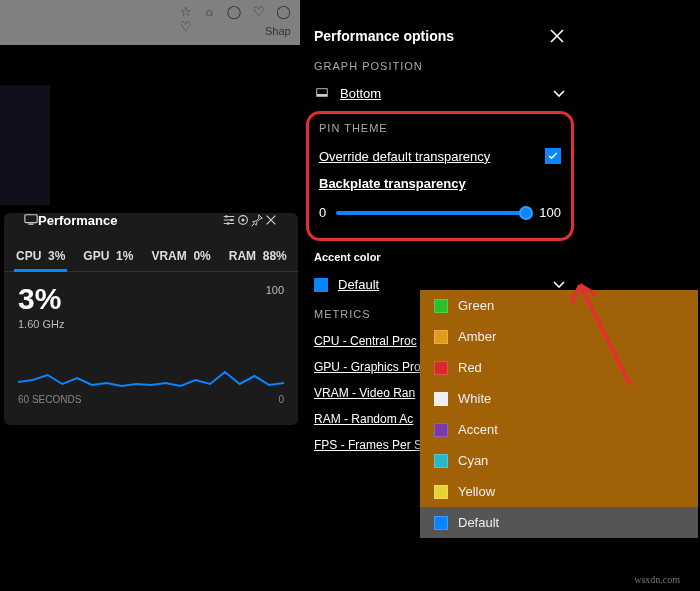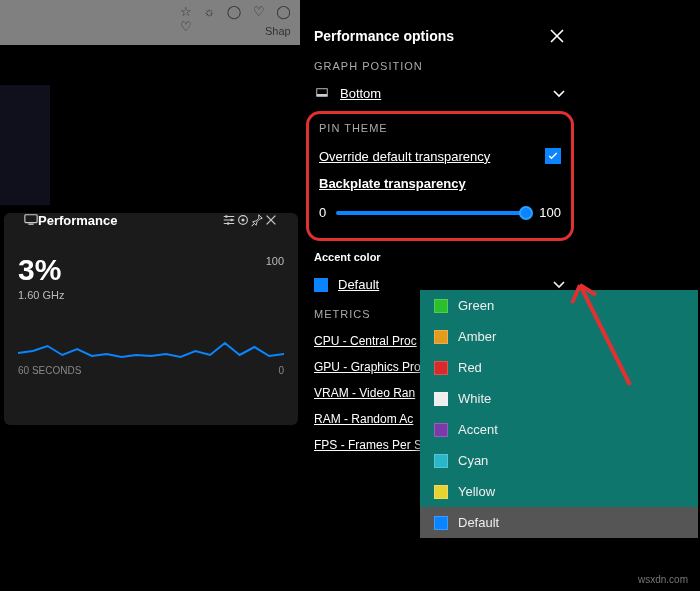--- a/index.html
+++ b/index.html
@@ -49,30 +49,30 @@
   .slider-row { display: flex; align-items: center; gap: 10px; font-size: 13px; margin: 8px 0 6px 0; }
   .slider-track { flex: 1; height: 4px; background: #0a84ff; position: relative; border-radius: 2px; }
   .slider-thumb { position: absolute; right: -4px; top: -5px; width: 14px; height: 14px; background: #0a84ff; border-radius: 50%; border: 2px solid #2aa0ff; }
   .highlight-box { border: 3px solid #e03030; border-radius: 14px; padding: 8px 10px 12px 10px; margin: 4px -8px 8px -8px; }
   .swatch { width: 14px; height: 14px; display: inline-block; margin-right: 10px; }
   .metrics .row { font-size: 12px; }
 
   
   .dropdown {
     position: absolute; left: 420px; top: 290px; width: 278px;
-    background: #0f766e; color: #eee; box-shadow: 0 4px 12px rgba(0,0,0,0.7);
+    background: #a16207; color: #eee; box-shadow: 0 4px 12px rgba(0,0,0,0.7);
   }
   .dropdown .opt { display: flex; align-items: center; padding: 8px 14px; font-size: 13px; cursor: pointer; }
   .dropdown .opt.selected { background: #555; }
   .dropdown .opt .swatch { border: 1px solid rgba(255,255,255,0.2); }
 
   
   .arrow-anno { position: absolute; left: 570px; top: 275px; pointer-events: none; }
 
-  .watermark { position: absolute; right: 12px; bottom: 6px; font-size: 10px; color: #777; }
+  .watermark { position: absolute; right: 20px; bottom: 6px; font-size: 10px; color: #777; font-family: Liberation Serif, serif; }
 </style>
 </head>
 <body>
 
 <div class="bg-top">
   <div class="icons">☆ ☼ ◯ ♡ ◯ ♡</div>
   <div class="shape">Shap</div>
 </div>
 <div class="bg-thumb"></div>
 
@@ -104,20 +104,26 @@
     <span class="hicon">
       <svg viewBox="0 0 16 16" width="14" height="14">
           <path d="M10 2l4 4-3 1-3 3-1 4-2-2-3 3 3-3-2-2 4-1 3-3z" fill="none" stroke="#ccc" stroke-width="1.1"></path>
         </svg>
     </span>
     <span class="hicon">
       <svg viewBox="0 0 16 16" width="14" height="14">
           <path d="M3 3l10 10M13 3L3 13" stroke="#ccc" stroke-width="1.5"></path>
         </svg>
     </span>
+  </div>
+  <div class="perf-tabs">
+    <div class="tab active"><span>CPU</span>&nbsp;&nbsp;<span>3%</span></div>
+    <div class="tab"><span>GPU</span>&nbsp;&nbsp;<span>1%</span></div>
+    <div class="tab"><span>VRAM</span>&nbsp;&nbsp;<span>0%</span></div>
+    <div class="tab"><span>RAM</span>&nbsp;&nbsp;<span>88%</span></div>
   </div>
   <div class="perf-body">
     <div class="perf-big">3%</div>
     <div class="perf-sub">1.60 GHz</div>
     <div class="perf-max">100</div>
     <div class="perf-chart">
       <svg viewBox="0 0 270 50" preserveAspectRatio="none">
         <polyline points="0,42 15,40 30,35 45,44 60,38 75,45 90,43 105,46 120,44 135,45 150,43 165,46 180,40 195,44 210,32 225,44 240,36 255,45 270,43" fill="none" stroke="#0a84ff" stroke-width="2"></polyline>
       </svg>
     </div>

